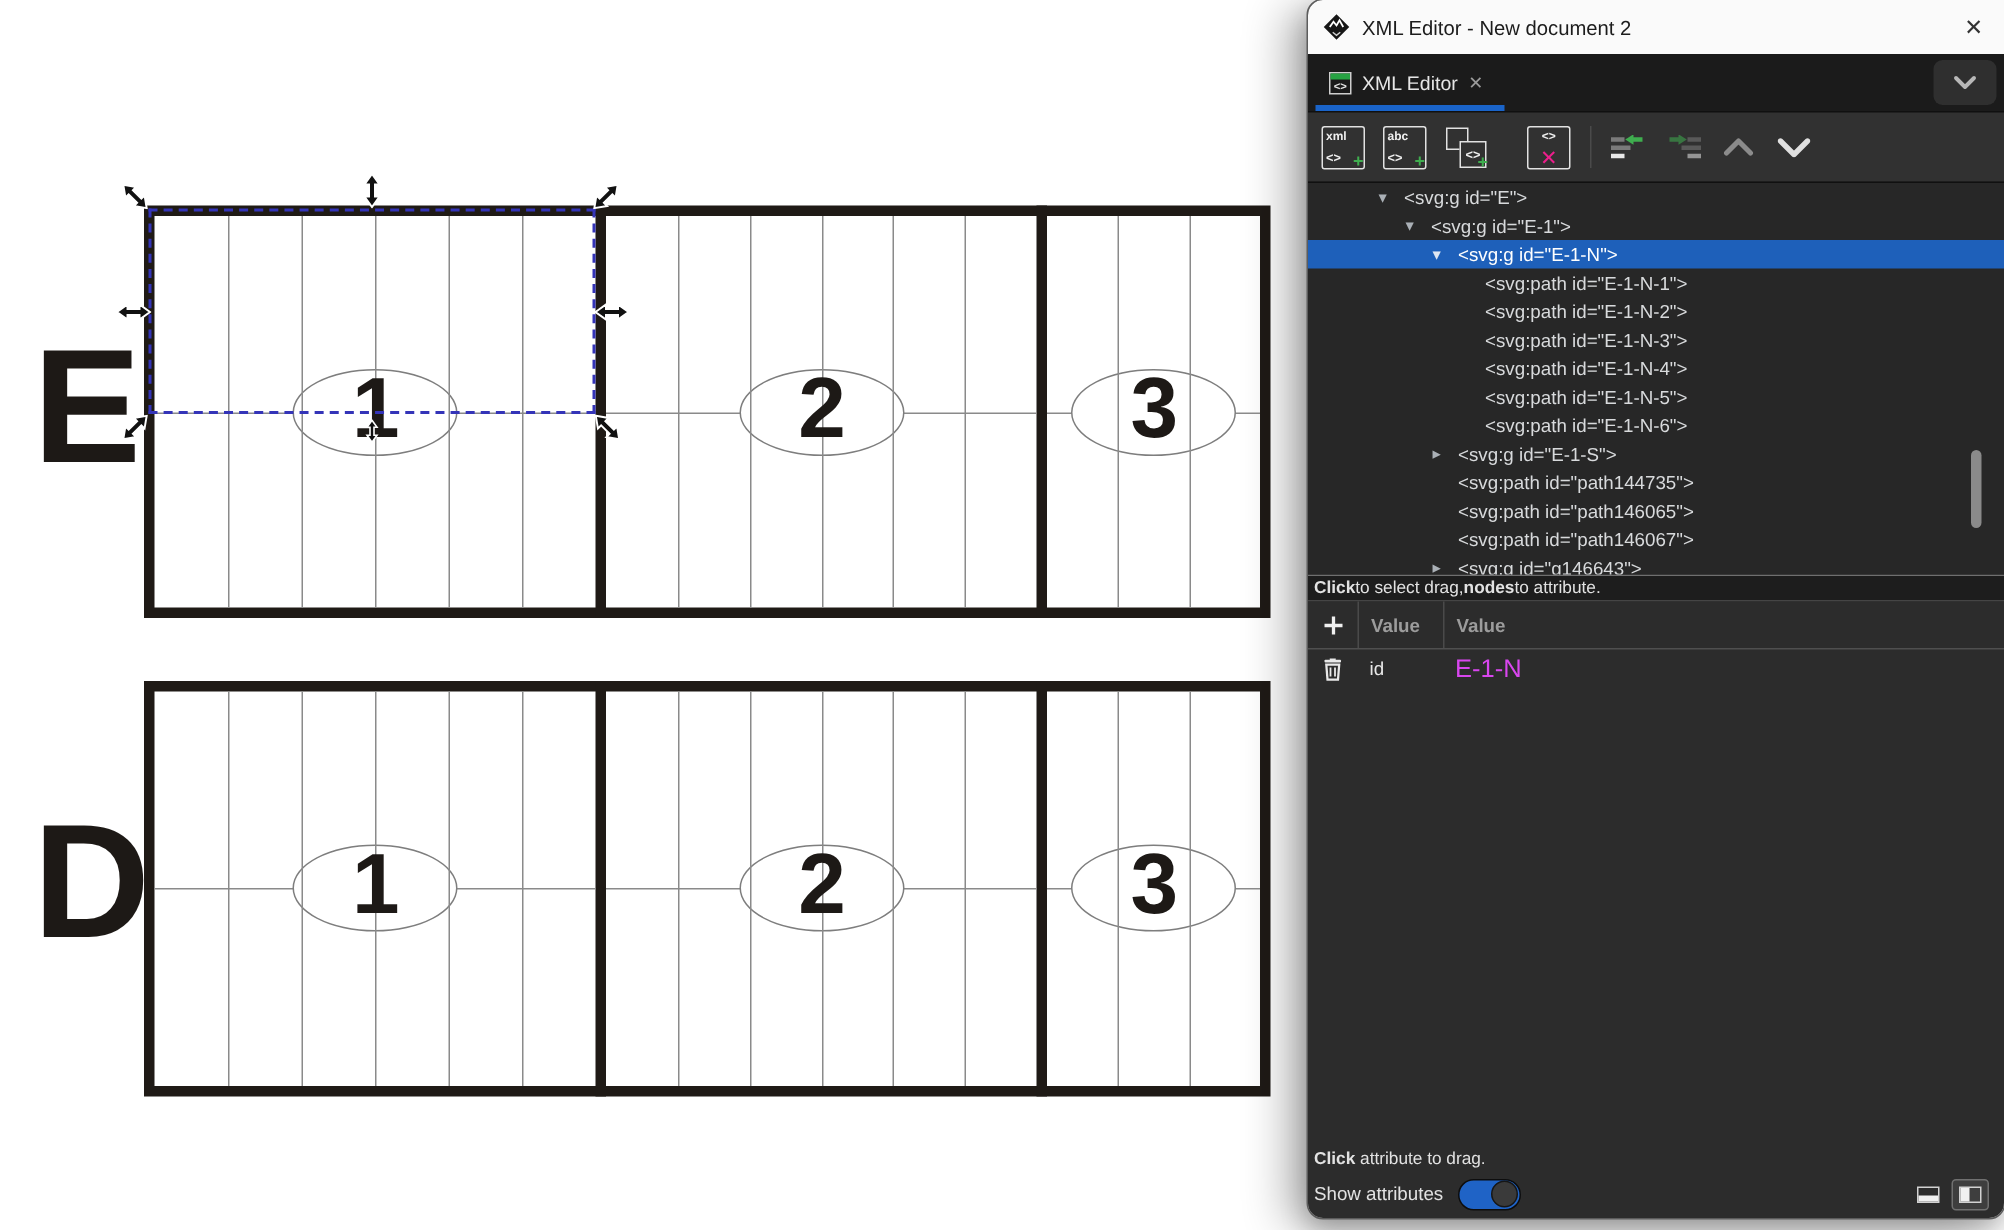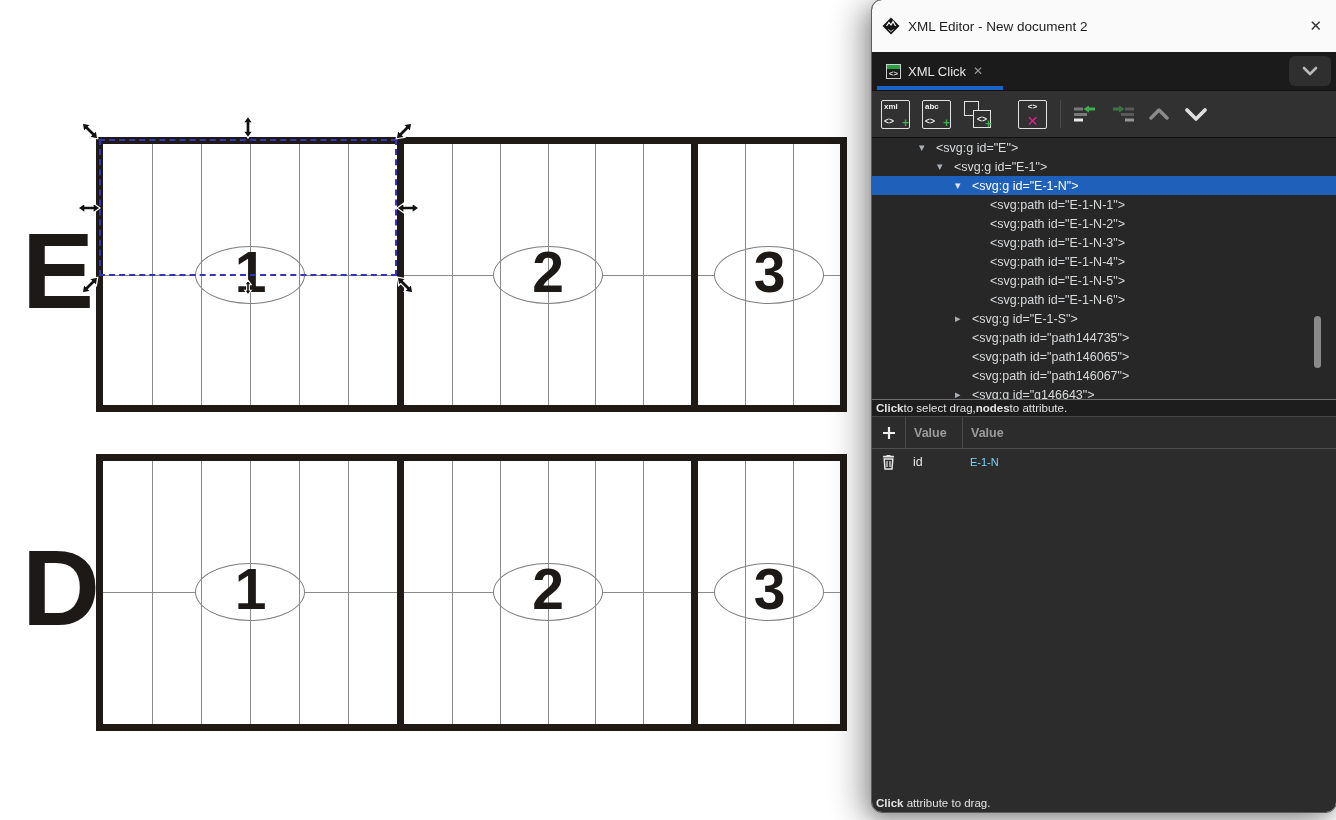--- a/index.html
+++ b/index.html
@@ -26,21 +26,21 @@
   .handle{position:absolute;z-index:6;}
   .handle svg{display:block;}
   
   #panel{
     position:absolute;left:872px;top:0;width:464px;height:812px;
     background:#2c2c2c;border-radius:10px 0 10px 10px;
     box-shadow:-14px 6px 30px rgba(0,0,0,.30), 0 8px 18px rgba(0,0,0,.25);
     display:flex;flex-direction:column;overflow:hidden;
     outline:1px solid #5c5c5c;
   }
-  .titlebar{height:52px;background:#fafafa;display:flex;align-items:center;padding:0 12px 0 10px;flex:0 0 auto;}
+  .titlebar{height:36px;background:#fafafa;display:flex;align-items:center;padding:0 12px 0 10px;flex:0 0 auto;}
   .titlebar .title{font-size:13.5px;color:#1c1c1c;margin-left:8px;flex:1 1 auto;}
   .titlebar .close{font-size:15px;color:#333;cursor:default;padding:0 2px;}
   .tabbar{height:38px;background:#1b1b1b;position:relative;display:flex;align-items:stretch;flex:0 0 auto;}
   .tab{display:flex;align-items:center;gap:7px;padding:0 10px 0 14px;position:relative;}
   .tab-label{font-size:13px;color:#e6e6e6;}
   .tab-close{font-size:12px;color:#9a9a9a;}
   .tab-underline{position:absolute;left:5px;bottom:0;width:126px;height:4px;background:#1a64c9;}
   .tab-dd{position:absolute;right:5px;top:4px;width:42px;height:30px;background:#2f2f2f;border-radius:6px;
     display:flex;align-items:center;justify-content:center;}
   .tabicon{width:15px;height:15px;border:1px solid #cfcfcf;box-sizing:border-box;position:relative;background:#1b1b1b;}
@@ -73,21 +73,21 @@
   .treestatus{height:16px;background:#1d1d1d;border-top:1px solid #6f6f6f;border-bottom:1px solid #454545;
     font-size:11.5px;color:#e2e2e2;display:flex;align-items:center;padding-left:4px;flex:0 0 auto;box-sizing:content-box;}
   .attr-header{height:31px;background:#2c2c2c;border-bottom:1px solid #4f4f4f;display:flex;align-items:stretch;flex:0 0 auto;}
   .ah-plus{width:33px;display:flex;align-items:center;justify-content:center;border-right:1px solid #4a4a4a;}
   .ah-name{width:57px;display:flex;align-items:center;padding-left:8px;border-right:1px solid #4a4a4a;
     font-size:12.5px;color:#9c9c9c;font-weight:bold;box-sizing:border-box;}
   .ah-value{flex:1;display:flex;align-items:center;padding-left:8px;font-size:12.5px;color:#9c9c9c;font-weight:bold;}
   .attr-row{height:26px;display:flex;align-items:center;flex:0 0 auto;}
   .ar-trash{width:33px;display:flex;align-items:center;justify-content:center;}
   .ar-name{width:57px;padding-left:8px;font-size:12.5px;color:#e8e8e8;box-sizing:border-box;}
-  .ar-value{flex:1;padding-left:8px;font-size:11px;color:#7dd3fc;}
+  .ar-value{flex:1;padding-left:8px;font-size:17px;color:#d946ef;}
   .attr-space{flex:1 1 auto;background:#2c2c2c;}
   .attr-hint{font-size:11.5px;color:#e2e2e2;padding:2px 0 3px 4px;flex:0 0 auto;}
   .footer{height:28px;display:flex;align-items:center;padding:0 10px 2px 4px;flex:0 0 auto;}
   .footer .lbl{font-size:12.5px;color:#e2e2e2;}
   .toggle{width:42px;height:21px;border-radius:11px;background:#1f63c6;border:1px solid #0d0d0d;
     position:relative;margin-left:10px;box-sizing:border-box;}
   .toggle .knob{position:absolute;right:1px;top:0.5px;width:18px;height:18px;border-radius:50%;
     background:#3a3a3a;border:1px solid #161616;box-sizing:border-box;}
   .footer .spacer{flex:1;}
   .lay-btn{width:25px;height:21px;border-radius:3px;display:flex;align-items:center;justify-content:center;margin-left:3px;}
@@ -210,21 +210,21 @@
     <span class="title">XML Editor - New document 2</span>
     <span class="close">✕</span>
   </div>
 
   <div class="tabbar">
     <div class="tab">
       <span class="tabicon">
         <span class="bar"></span>
           <span class="gl">&lt;&gt;</span>
       </span>
-      <span class="tab-label">XML Click</span>
+      <span class="tab-label">XML Editor</span>
       <span class="tab-close">✕</span>
     </div>
     <div class="tab-underline"></div>
     <div class="tab-dd">
       <span style="display:inline-flex;">
         <svg width="16" height="10" viewBox="0 0 16 10">
             <polyline points="2,2 8,8 14,2" fill="none" stroke="#b8b8b8" stroke-width="2.6" stroke-linecap="round" stroke-linejoin="round"></polyline>
           </svg>
       </span>
     </div>
@@ -381,13 +381,30 @@
       </span>
     </div>
     <div class="ar-name">id</div>
     <div class="ar-value">E-1-N</div>
   </div>
 
   <div class="attr-space"></div>
 
   <div class="attr-hint" id="attr-hint"><b>Click</b><span> attribute to drag.</span></div>
 
+  <div class="footer">
+    <span class="lbl">Show attributes</span>
+    <div class="toggle">
+        <div class="knob"></div>
+      </div>
+    <div class="spacer"></div>
+    <div class="lay-btn">
+      <span class="lay-ico">
+          <span class="fill-b"></span>
+        </span>
+    </div>
+    <div class="lay-btn active">
+      <span class="lay-ico">
+          <span class="fill-l"></span>
+        </span>
+    </div>
+  </div>
 </div>
 
 </body></html>

